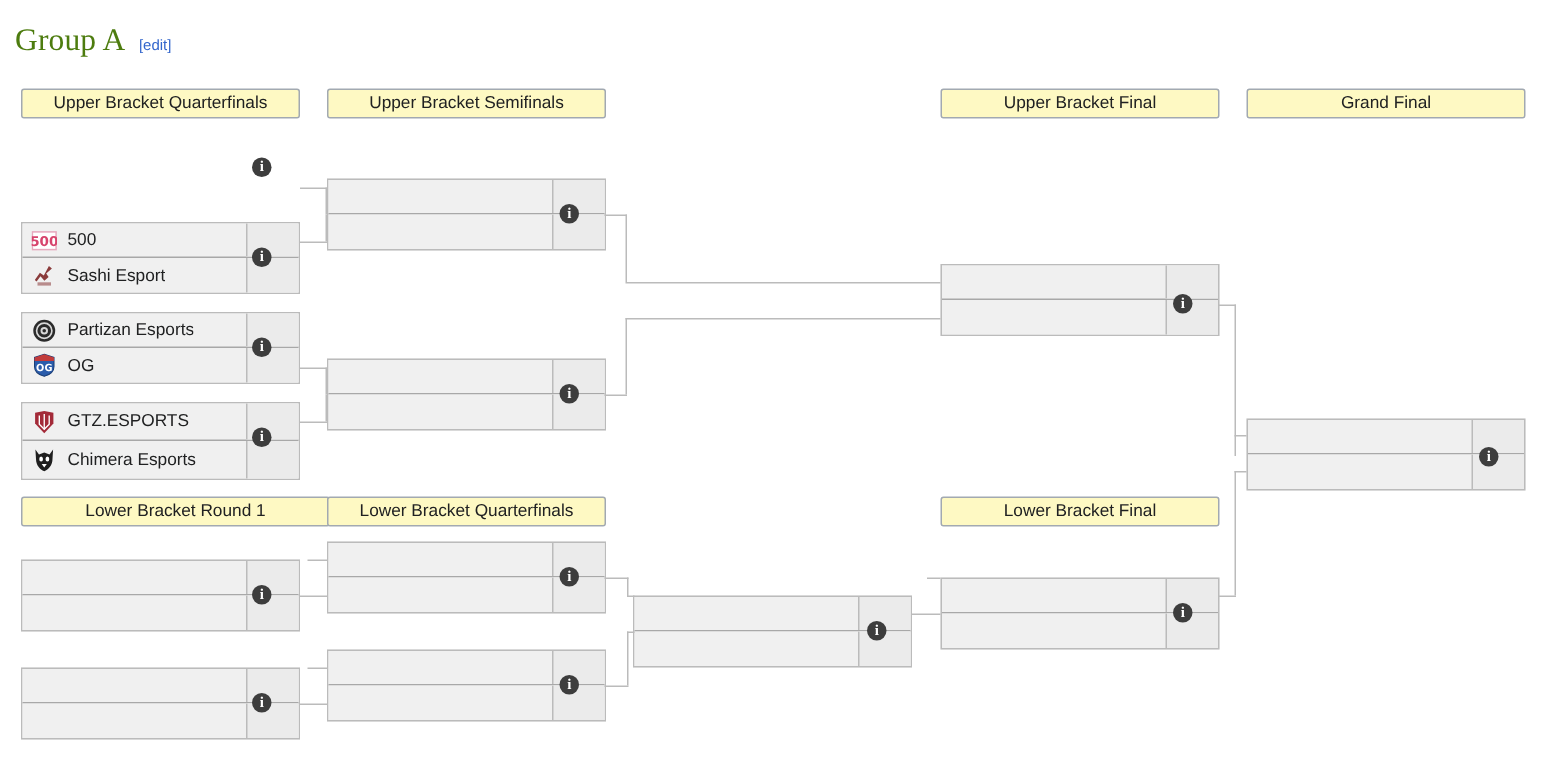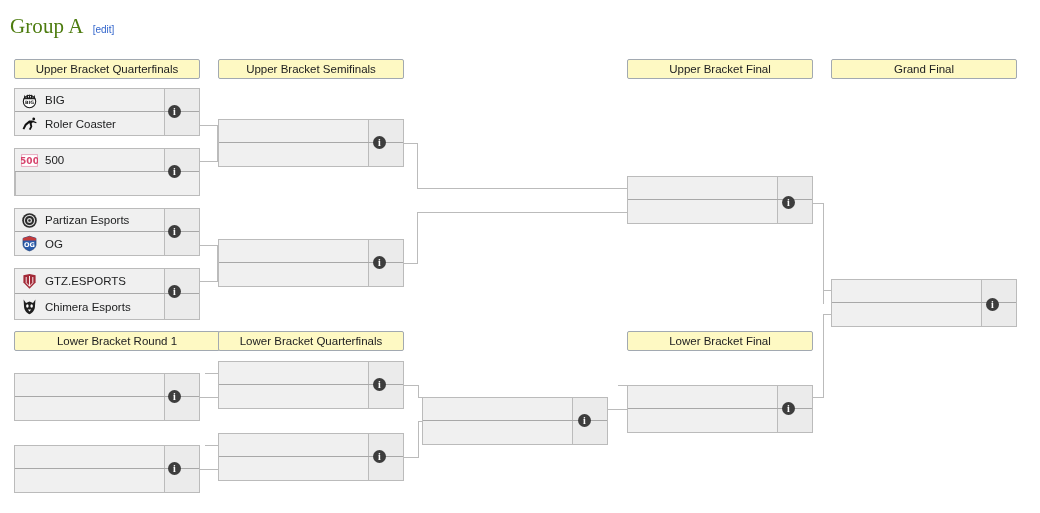--- a/index.html
+++ b/index.html
@@ -202,62 +202,45 @@
   <div class="conn h" style="left:418px; top:421px; width:5px;"></div>
 
   <div class="conn h" style="left:608px; top:409px; width:19px;"></div>
 
   <div class="conn h" style="left:618px; top:385px; width:9px;"></div>
 
   <div class="conn h" style="left:812px; top:397px; width:12px;"></div>
   <div class="conn v" style="left:823px; top:314px; height:83px;"></div>
   <div class="conn h" style="left:823px; top:314px; width:8px;"></div>
 
-  <div class="match" style="left:14px; top:88px; width:186px; height:48px;">
-    <div class="match-row top">
-      <div class="opp">
-        <span class="logo">
-          <svg viewBox="0 0 17 17">
-              <circle cx="8.5" cy="9.5" r="6.2" fill="#ffffff" stroke="#1a1a1a" stroke-width="1.1"></circle>
-              <path d="M2.6 7.2 L3.5 2.8 L5 6.4 L6.4 2.2 L7.6 6.2 L8.5 1.9 L9.4 6.2 L10.6 2.2 L12 6.4 L13.5 2.8 L14.4 7.2 Z" fill="#1a1a1a"></path>
-              <text x="8.5" y="12.4" font-family="DejaVu Sans" font-size="4.6" font-weight="bold" fill="#1a1a1a" text-anchor="middle">BIG</text>
-            </svg>
-        </span>
-        <span class="opp-name">BIG</span>
-      </div>
-      <div class="score"></div>
-    </div>
-    <div class="match-row">
-      <div class="opp">
-        <span class="logo">
-          <svg viewBox="0 0 17 17">
-              <path d="M12.8 2.6 a1.4 1.4 0 1 1 -0.1 2.8 a1.4 1.4 0 0 1 0.1 -2.8 Z M11.4 5.6 L15.6 7.2 L15.2 8.3 L11.9 7.3 L10.6 8.6 L11.3 11.6 L9.6 14.9 L7.9 14.2 L9.4 11.4 L8.4 8.0 L5.4 10.4 L3.3 14.6 L1.6 13.8 L3.9 9.1 L8.1 5.5 Z" fill="#111111"></path>
-            </svg>
-        </span>
-        <span class="opp-name">Roler Coaster</span>
-      </div>
-      <div class="score"></div>
-    </div>
-  </div>
   <div class="info-icon" style="left:168px; top:105px;">i</div>
 
   <div class="match" style="left:14px; top:148px; width:186px; height:48px;">
     <div class="match-row top">
       <div class="opp">
         <span class="logo">
           <svg viewBox="0 0 17 17">
               <rect x="0.6" y="2.6" width="15.8" height="11.8" fill="#ffffff" stroke="#e7a8bd" stroke-width="1"></rect>
               <text x="8.5" y="12.3" font-family="DejaVu Sans" font-size="9" font-weight="bold" fill="#d7446d" text-anchor="middle">500</text>
             </svg>
         </span>
         <span class="opp-name">500</span>
       </div>
       <div class="score"></div>
     </div>
     <div class="match-row">
+      <div class="opp">
+        <span class="logo">
+          <svg viewBox="0 0 17 17">
+              <path d="M11.6 2.4 L13.6 4.0 L9.8 7.4 L11.4 9.6 L8.6 12.2 L6.0 9.2 L3.4 12.6 L2.2 11.6 L5.6 6.8 L8.2 8.6 Z" fill="#8a3b3b"></path>
+              <rect x="4" y="13.2" width="9" height="2.2" fill="#8a3b3b" opacity="0.55"></rect>
+            </svg>
+        </span>
+        <span class="opp-name">Sashi Esport</span>
+      </div>
       <div class="score"></div>
     </div>
   </div>
   <div class="info-icon" style="left:168px; top:165px;">i</div>
 
   <div class="match" style="left:14px; top:208px; width:186px; height:48px;">
     <div class="match-row top">
       <div class="opp">
         <span class="logo">
           <svg viewBox="0 0 17 17">

